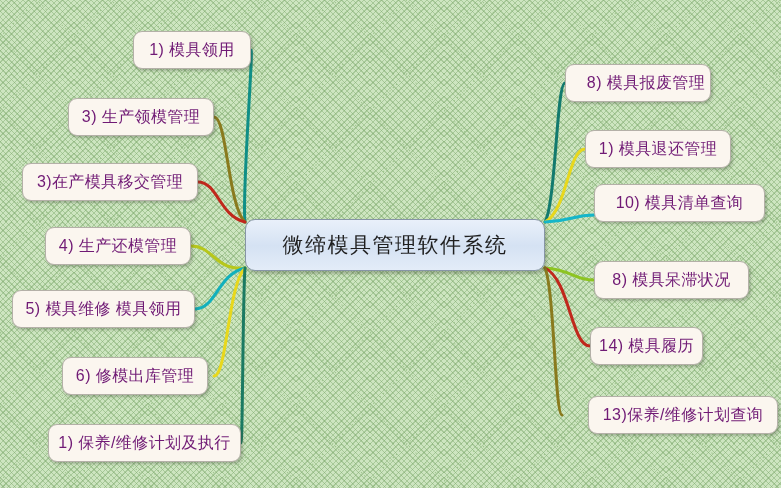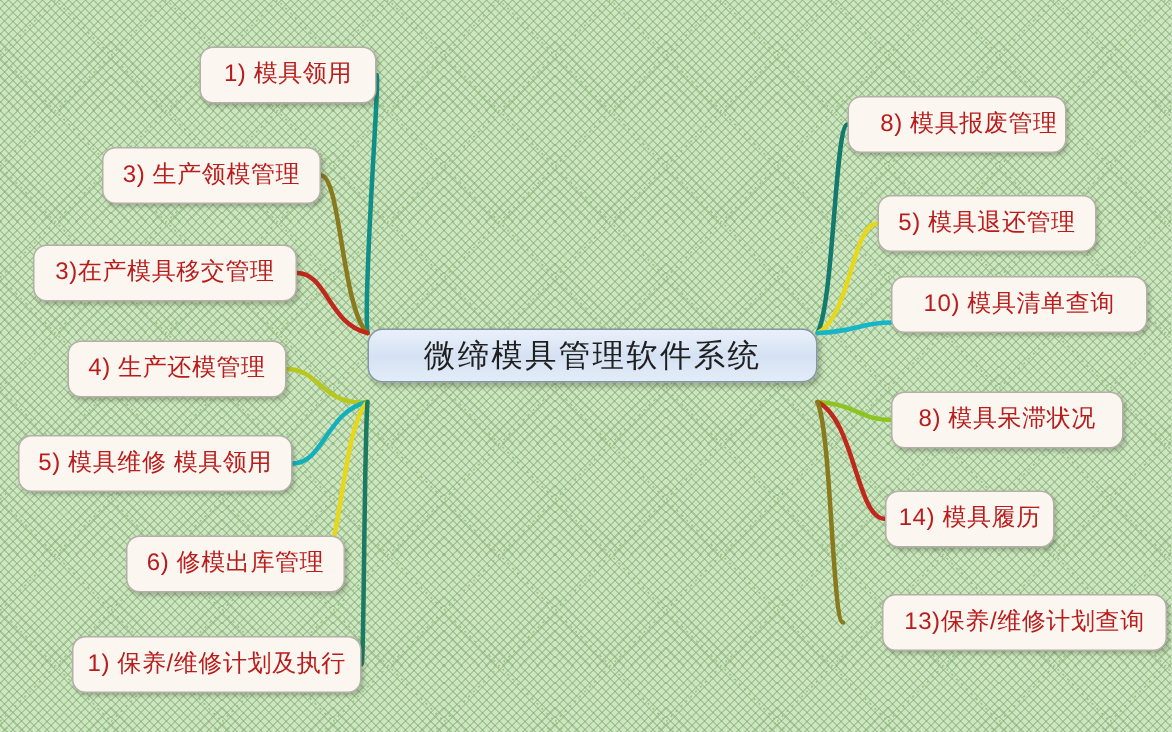--- a/index.html
+++ b/index.html
@@ -24,31 +24,31 @@
   #lattice{position:absolute;left:0;top:0;width:781px;height:488px;pointer-events:none;}
   #wires{position:absolute;left:0;top:0;width:781px;height:488px;}
 
   .node{
     position:absolute;
     box-sizing:border-box;
     background:#fbf6ef;
     border:1px solid #b4b0a8;
     border-radius:9px;
     box-shadow:1.5px 2px 2.5px rgba(60,70,55,0.28);
-    color:#b91c1c;
+    color:#701a75;
     font-size:16px;
     line-height:1;
     display:flex;align-items:center;justify-content:center;
     white-space:nowrap;
     letter-spacing:0.4px;
   }
   .center-node{
     position:absolute;
     box-sizing:border-box;
-    left:245px;top:219px;width:300px;height:36px;
+    left:245px;top:219px;width:300px;height:52px;
     border:1.4px solid #8795a6;
     border-radius:10px;
     background:linear-gradient(180deg,#e9f0fa 0%,#d5e2f3 52%,#e3ecf8 100%);
     box-shadow:2px 2.5px 3px rgba(55,65,50,0.30);
     display:flex;align-items:center;justify-content:center;
     font-size:21px;color:#1f1f1f;letter-spacing:1.5px;white-space:nowrap;
   }
 </style>
 </head>
 <body>
@@ -81,23 +81,23 @@
     </svg>
 
   <div class="center-node">微缔模具管理软件系统</div>
 
   <div id="nodes">
       <div class="node" style="left: 133px; top: 31px; width: 118px; height: 38px;">1) 模具领用</div>
       <div class="node" style="left: 68px; top: 98px; width: 146px; height: 38px;">3) 生产领模管理</div>
       <div class="node" style="left: 22px; top: 163px; width: 176px; height: 38px;">3)在产模具移交管理</div>
       <div class="node" style="left: 45px; top: 227px; width: 146px; height: 38px;">4) 生产还模管理</div>
       <div class="node" style="left: 12px; top: 290px; width: 183px; height: 38px; text-align: right;">5) 模具维修 模具领用</div>
-      <div class="node" style="left: 84px; top: 357px; width: 146px; height: 38px;">6) 修模出库管理</div>
+      <div class="node" style="left: 62px; top: 357px; width: 146px; height: 38px;">6) 修模出库管理</div>
       <div class="node" style="left: 48px; top: 424px; width: 193px; height: 38px;">1) 保养/维修计划及执行</div>
       <div class="node" style="left: 565px; top: 64px; width: 146px; height: 38px; padding-left: 16px;">8) 模具报废管理</div>
-      <div class="node" style="left: 585px; top: 130px; width: 146px; height: 38px;">5) 模具退还管理</div>
+      <div class="node" style="left: 585px; top: 130px; width: 146px; height: 38px;">1) 模具退还管理</div>
       <div class="node" style="left: 594px; top: 184px; width: 171px; height: 38px;">10) 模具清单查询</div>
       <div class="node" style="left: 594px; top: 261px; width: 155px; height: 38px;">8) 模具呆滞状况</div>
       <div class="node" style="left: 590px; top: 327px; width: 113px; height: 38px;">14) 模具履历</div>
       <div class="node" style="left: 588px; top: 396px; width: 190px; height: 38px;">13)保养/维修计划查询</div>
     </div>
 
 </div>
 
 </body></html>

